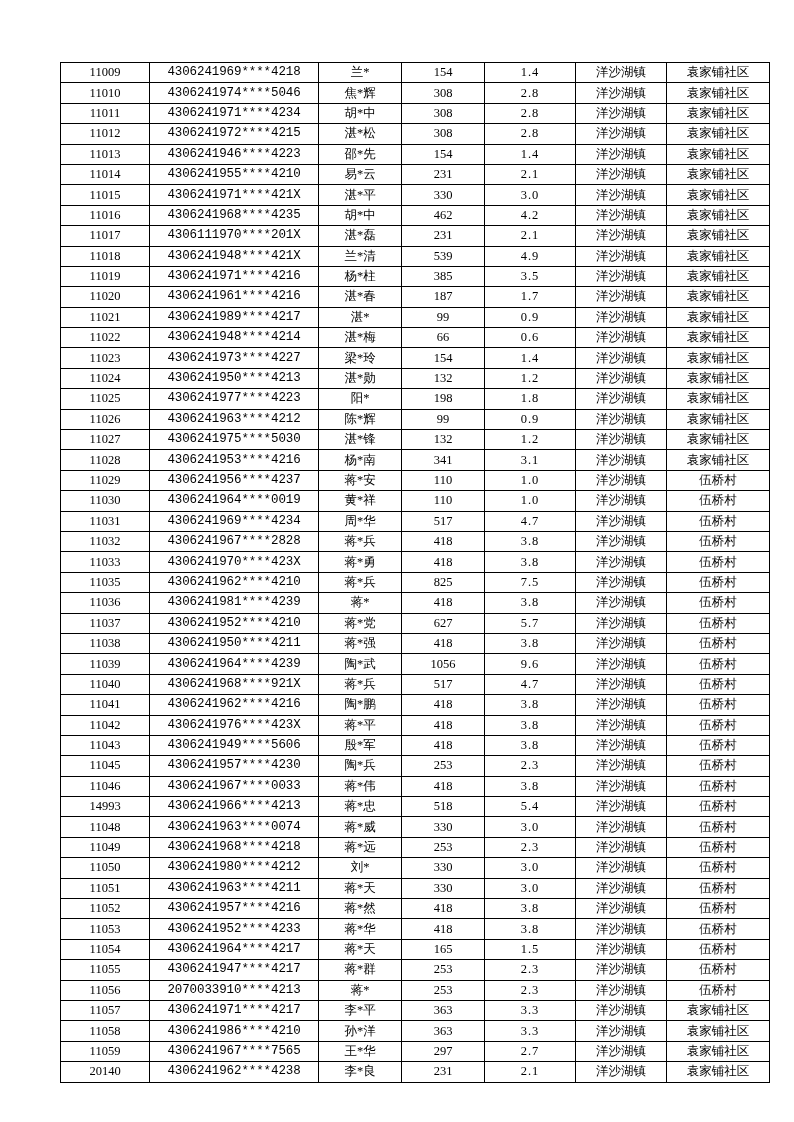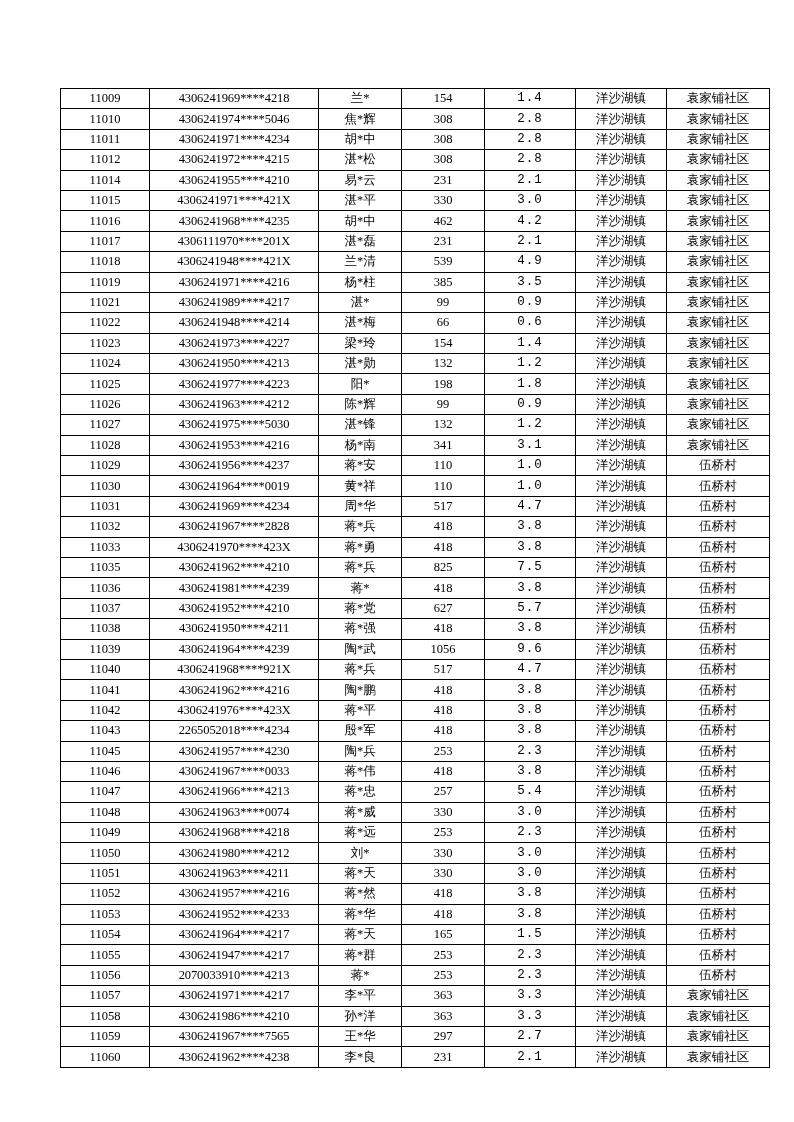--- a/index.html
+++ b/index.html
@@ -12,43 +12,42 @@
     height: 1122px;
     font-family: "Liberation Serif", "DejaVu Serif", serif;
     color: #000000;
   }
   .page {
     width: 794px;
     height: 1042px;
     box-sizing: border-box;
     padding: 62px 60px 16px 60px;
     position: relative;
-    margin-top: 26px;
   }
   table.data {
     border-collapse: collapse;
     width: 674px;
     table-layout: fixed;
   }
   table.data td {
     border: 1px solid #000000;
     height: 19.4px;
     line-height: 17px;
     font-size: 12.5px;
     text-align: center;
     vertical-align: middle;
     padding: 0 1px;
     white-space: nowrap;
     overflow: hidden;
   }
   td.c-id      { width: 86px; }
-  td.c-card    { width: 166px; font-family: Liberation Serif, serif; letter-spacing: -0.1px; }
+  td.c-card    { width: 166px; font-family: Liberation Mono, monospace; letter-spacing: -0.1px; }
   td.c-name    { width: 80px; }
   td.c-amount  { width: 80px; }
-  td.c-rate    { width: 88px; letter-spacing: 1px; font-family: Liberation Mono, monospace; }
+  td.c-rate    { width: 88px; letter-spacing: 1px; }
   td.c-town    { width: 88px; }
   td.c-village { width: 100px; font-family: Liberation Serif, serif; }
 </style>
 </head>
 <body>
 
 <div class="page">
   <table class="data">
     <tbody>
         <tr>
@@ -81,20 +80,29 @@
         <tr>
           <td class="c-id">11012</td>
           <td class="c-card">4306241972****4215</td>
           <td class="c-name">湛*松</td>
           <td class="c-amount">308</td>
           <td class="c-rate">2.8</td>
           <td class="c-town">洋沙湖镇</td>
           <td class="c-village">袁家铺社区</td>
         </tr>
         <tr>
+          <td class="c-id">11013</td>
+          <td class="c-card">4306241946****4223</td>
+          <td class="c-name">邵*先</td>
+          <td class="c-amount">154</td>
+          <td class="c-rate">1.4</td>
+          <td class="c-town">洋沙湖镇</td>
+          <td class="c-village">袁家铺社区</td>
+        </tr>
+        <tr>
           <td class="c-id">11014</td>
           <td class="c-card">4306241955****4210</td>
           <td class="c-name">易*云</td>
           <td class="c-amount">231</td>
           <td class="c-rate">2.1</td>
           <td class="c-town">洋沙湖镇</td>
           <td class="c-village">袁家铺社区</td>
         </tr>
         <tr>
           <td class="c-id">11015</td>
@@ -135,20 +143,29 @@
         <tr>
           <td class="c-id">11019</td>
           <td class="c-card">4306241971****4216</td>
           <td class="c-name">杨*柱</td>
           <td class="c-amount">385</td>
           <td class="c-rate">3.5</td>
           <td class="c-town">洋沙湖镇</td>
           <td class="c-village">袁家铺社区</td>
         </tr>
         <tr>
+          <td class="c-id">11020</td>
+          <td class="c-card">4306241961****4216</td>
+          <td class="c-name">湛*春</td>
+          <td class="c-amount">187</td>
+          <td class="c-rate">1.7</td>
+          <td class="c-town">洋沙湖镇</td>
+          <td class="c-village">袁家铺社区</td>
+        </tr>
+        <tr>
           <td class="c-id">11021</td>
           <td class="c-card">4306241989****4217</td>
           <td class="c-name">湛*</td>
           <td class="c-amount">99</td>
           <td class="c-rate">0.9</td>
           <td class="c-town">洋沙湖镇</td>
           <td class="c-village">袁家铺社区</td>
         </tr>
         <tr>
           <td class="c-id">11022</td>
@@ -325,21 +342,21 @@
           <td class="c-id">11042</td>
           <td class="c-card">4306241976****423X</td>
           <td class="c-name">蒋*平</td>
           <td class="c-amount">418</td>
           <td class="c-rate">3.8</td>
           <td class="c-town">洋沙湖镇</td>
           <td class="c-village">伍桥村</td>
         </tr>
         <tr>
           <td class="c-id">11043</td>
-          <td class="c-card">2265052018****4234</td>
+          <td class="c-card">4306241949****5606</td>
           <td class="c-name">殷*军</td>
           <td class="c-amount">418</td>
           <td class="c-rate">3.8</td>
           <td class="c-town">洋沙湖镇</td>
           <td class="c-village">伍桥村</td>
         </tr>
         <tr>
           <td class="c-id">11045</td>
           <td class="c-card">4306241957****4230</td>
           <td class="c-name">陶*兵</td>
@@ -351,24 +368,24 @@
         <tr>
           <td class="c-id">11046</td>
           <td class="c-card">4306241967****0033</td>
           <td class="c-name">蒋*伟</td>
           <td class="c-amount">418</td>
           <td class="c-rate">3.8</td>
           <td class="c-town">洋沙湖镇</td>
           <td class="c-village">伍桥村</td>
         </tr>
         <tr>
-          <td class="c-id">11047</td>
+          <td class="c-id">14993</td>
           <td class="c-card">4306241966****4213</td>
           <td class="c-name">蒋*忠</td>
-          <td class="c-amount">257</td>
+          <td class="c-amount">518</td>
           <td class="c-rate">5.4</td>
           <td class="c-town">洋沙湖镇</td>
           <td class="c-village">伍桥村</td>
         </tr>
         <tr>
           <td class="c-id">11048</td>
           <td class="c-card">4306241963****0074</td>
           <td class="c-name">蒋*威</td>
           <td class="c-amount">330</td>
           <td class="c-rate">3.0</td>
@@ -468,21 +485,21 @@
         <tr>
           <td class="c-id">11059</td>
           <td class="c-card">4306241967****7565</td>
           <td class="c-name">王*华</td>
           <td class="c-amount">297</td>
           <td class="c-rate">2.7</td>
           <td class="c-town">洋沙湖镇</td>
           <td class="c-village">袁家铺社区</td>
         </tr>
         <tr>
-          <td class="c-id">11060</td>
+          <td class="c-id">20140</td>
           <td class="c-card">4306241962****4238</td>
           <td class="c-name">李*良</td>
           <td class="c-amount">231</td>
           <td class="c-rate">2.1</td>
           <td class="c-town">洋沙湖镇</td>
           <td class="c-village">袁家铺社区</td>
         </tr>
       </tbody>
   </table>
 </div>

